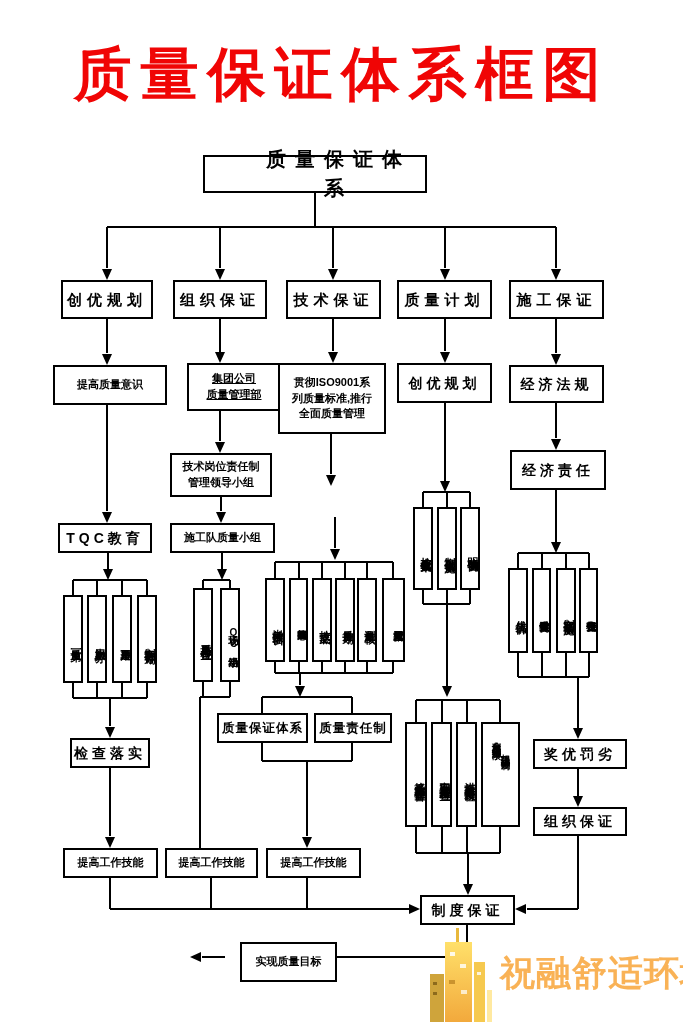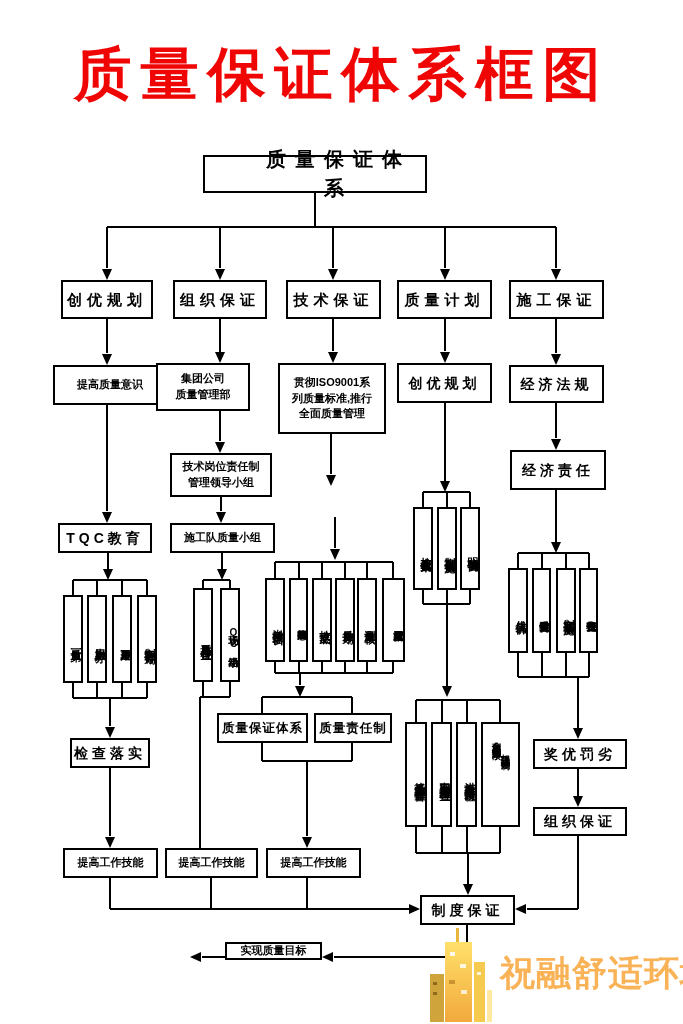--- a/index.html
+++ b/index.html
@@ -66,21 +66,21 @@
   <div class="box hd" style="left:509px;top:280px;width:95px;height:39px;">施工保证</div>
 
   <div class="box f13" style="left:53px;top:365px;width:114px;height:40px;">提高质量意识</div>
   <div class="box sp2" style="left:58px;top:523px;width:94px;height:30px;">TQC教育</div>
   <div class="vbox" style="left:63px;top:595px;width:20px;height:88px;">质量第一</div>
   <div class="vbox" style="left:87px;top:595px;width:20px;height:88px;">为用户服务</div>
   <div class="vbox f10" style="left:112px;top:595px;width:20px;height:88px;">下道工序是用户</div>
   <div class="vbox" style="left:137px;top:595px;width:20px;height:88px;">制定教育计划</div>
   <div class="box sp2" style="left:70px;top:738px;width:80px;height:30px;">检查落实</div>
 
-  <div class="box f13" style="left:156px;top:363px;width:94px;height:48px;">集团公司
+  <div class="box f13" style="left:187px;top:363px;width:94px;height:48px;text-decoration:underline;">集团公司
 质量管理部</div>
   <div class="box f13" style="left:170px;top:453px;width:102px;height:44px;">技术岗位责任制
 管理领导小组</div>
   <div class="box f13" style="left:170px;top:523px;width:105px;height:30px;">施工队质量小组</div>
   <div class="vbox" style="left:193px;top:588px;width:20px;height:94px;">质量工作检查</div>
   <div class="vbox f10" style="left:220px;top:588px;width:20px;height:94px;">现场QC小组活动</div>
 
   <div class="box f13" style="left:278px;top:363px;width:108px;height:71px;">贯彻ISO9001系
 列质量标准,推行
 全面质量管理</div>
@@ -111,21 +111,21 @@
   <div class="vbox f10" style="left:532px;top:568px;width:19px;height:85px;">完善计量支付手续</div>
   <div class="vbox" style="left:556px;top:568px;width:20px;height:85px;">制定奖罚措施</div>
   <div class="vbox f10" style="left:579px;top:568px;width:19px;height:85px;">签定包保责任状</div>
   <div class="box sp2" style="left:533px;top:739px;width:94px;height:30px;">奖优罚劣</div>
   <div class="box sp2" style="left:533px;top:807px;width:94px;height:29px;">组织保证</div>
 
   <div class="box f13" style="left:63px;top:848px;width:95px;height:30px;">提高工作技能</div>
   <div class="box f13" style="left:165px;top:848px;width:93px;height:30px;">提高工作技能</div>
   <div class="box f13" style="left:266px;top:848px;width:95px;height:30px;">提高工作技能</div>
   <div class="box sp2" style="left:420px;top:895px;width:95px;height:30px;">制度保证</div>
-  <div class="box f13" style="left:225px;top:942px;width:97px;height:18px;">实现质量目标</div>
+  <div class="box f13" style="left:240px;top:942px;width:97px;height:40px;">实现质量目标</div>
 
   <div class="logo-building">
     <div class="lb" style="left:26px;top:0;width:3px;height:18px;background:#E8B83C;"></div>
     <div class="lb" style="left:15px;top:14px;width:27px;height:80px;background:linear-gradient(180deg,#FFE06A,#F2A93C);"></div>
     <div class="lb" style="left:20px;top:24px;width:5px;height:4px;background:#fff;opacity:.85;"></div>
     <div class="lb" style="left:30px;top:36px;width:6px;height:4px;background:#fff;opacity:.8;"></div>
     <div class="lb" style="left:19px;top:52px;width:6px;height:4px;background:#B77F1F;opacity:.7;"></div>
     <div class="lb" style="left:31px;top:62px;width:6px;height:4px;background:#fff;opacity:.7;"></div>
     <div class="lb" style="left:0;top:46px;width:14px;height:48px;background:#CFA43B;"></div>
     <div class="lb" style="left:3px;top:54px;width:4px;height:3px;background:#8D6A1C;"></div>

